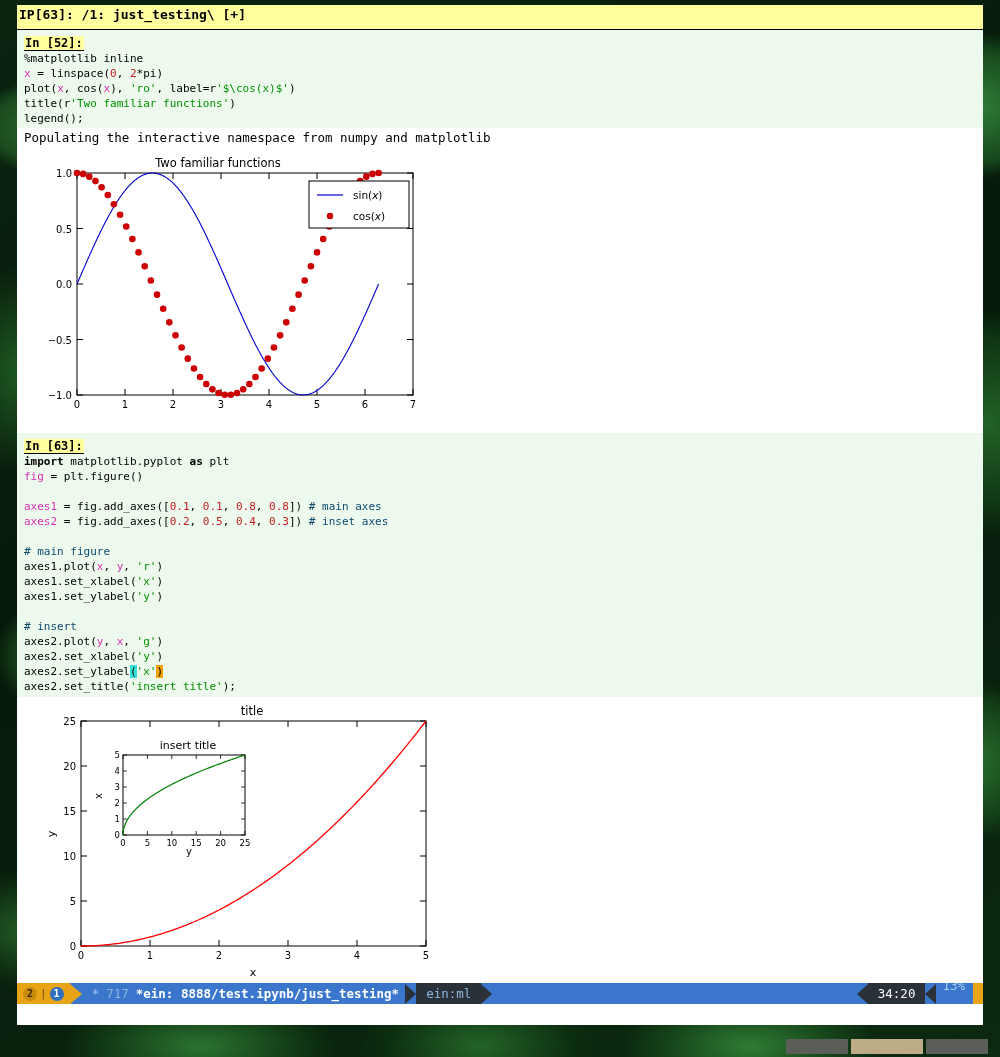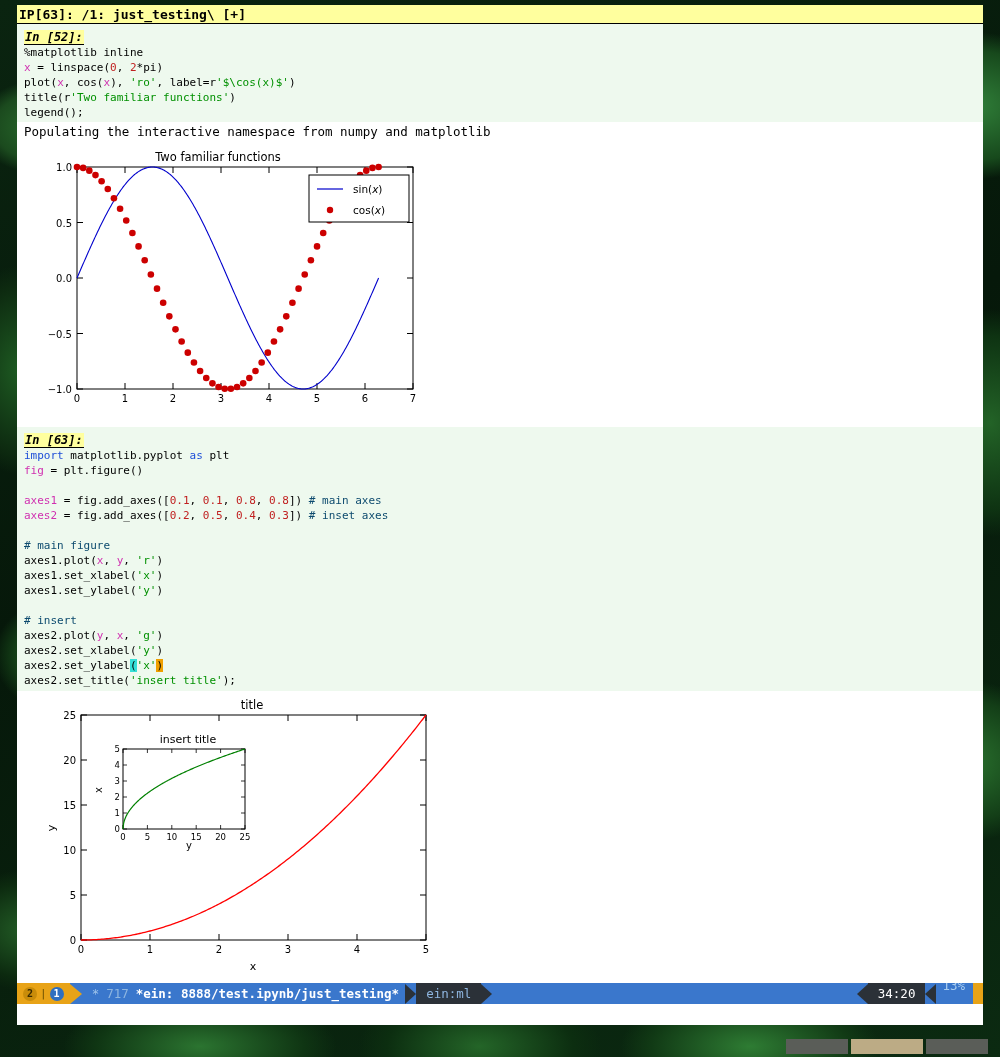--- a/index.html
+++ b/index.html
@@ -25,21 +25,21 @@
       radial-gradient(ellipse 170px 75px at 75% 99%, #2e7c33 0%, #113a15 58%, rgba(0,0,0,0) 76%),
       linear-gradient(160deg,#0a2410 0%,#06180a 45%,#0b2a11 100%);
   }
   
   #frame{
     position:absolute;left:17px;top:5px;width:966px;height:1020px;
     background:#ffffff;
   }
   
   #headerline{
-    height:19px;line-height:19px;
+    height:25px;line-height:19px;
     background:#ffff9e;color:#000;
     font-weight:bold;font-size:13px;
     letter-spacing:0px;
     padding-left:2px;
     border-bottom:1px solid #000;
     box-sizing:border-box;
     white-space:pre;
   }
   #buffer{position:relative;height:980px;background:#fff;overflow:hidden;}
 
@@ -54,29 +54,29 @@
   }
   .code-bg{background:#eef9ee;}
   .srcline{
     font-size:11px;line-height:15px;white-space:pre;
     padding-left:7px;color:#000;
   }
   .outline{
     font-size:12.5px;line-height:15px;white-space:pre;
     padding-left:7px;color:#000;background:#ffffff;
   }
-  .kw{color:#1d4ed8;font-weight:normal;}
+  .kw{color:#000000;font-weight:bold;}
   .var{color:#d030b0;}
   .num{color:#c02020;}
   .str{color:#009000;}
   .cmt{color:#0c4a6e;}
   .cursor-hl{background:#35e0d8;}
   .cursor{background:#f0a000;color:#000;}
 
-  .prompt-row{padding-left:7px;font-style:italic;}
+  .prompt-row{padding-left:7px;}
 
   
   .figwrap{background:#fff;padding:0;}
   svg{display:block;}
   .mpl-txt{font-family:"DejaVu Sans","Liberation Sans",sans-serif;fill:#000;}
 
   
   #modeline{
     position:absolute;left:0;bottom:21px;width:966px;height:21px;
     background:#3a77cc;

